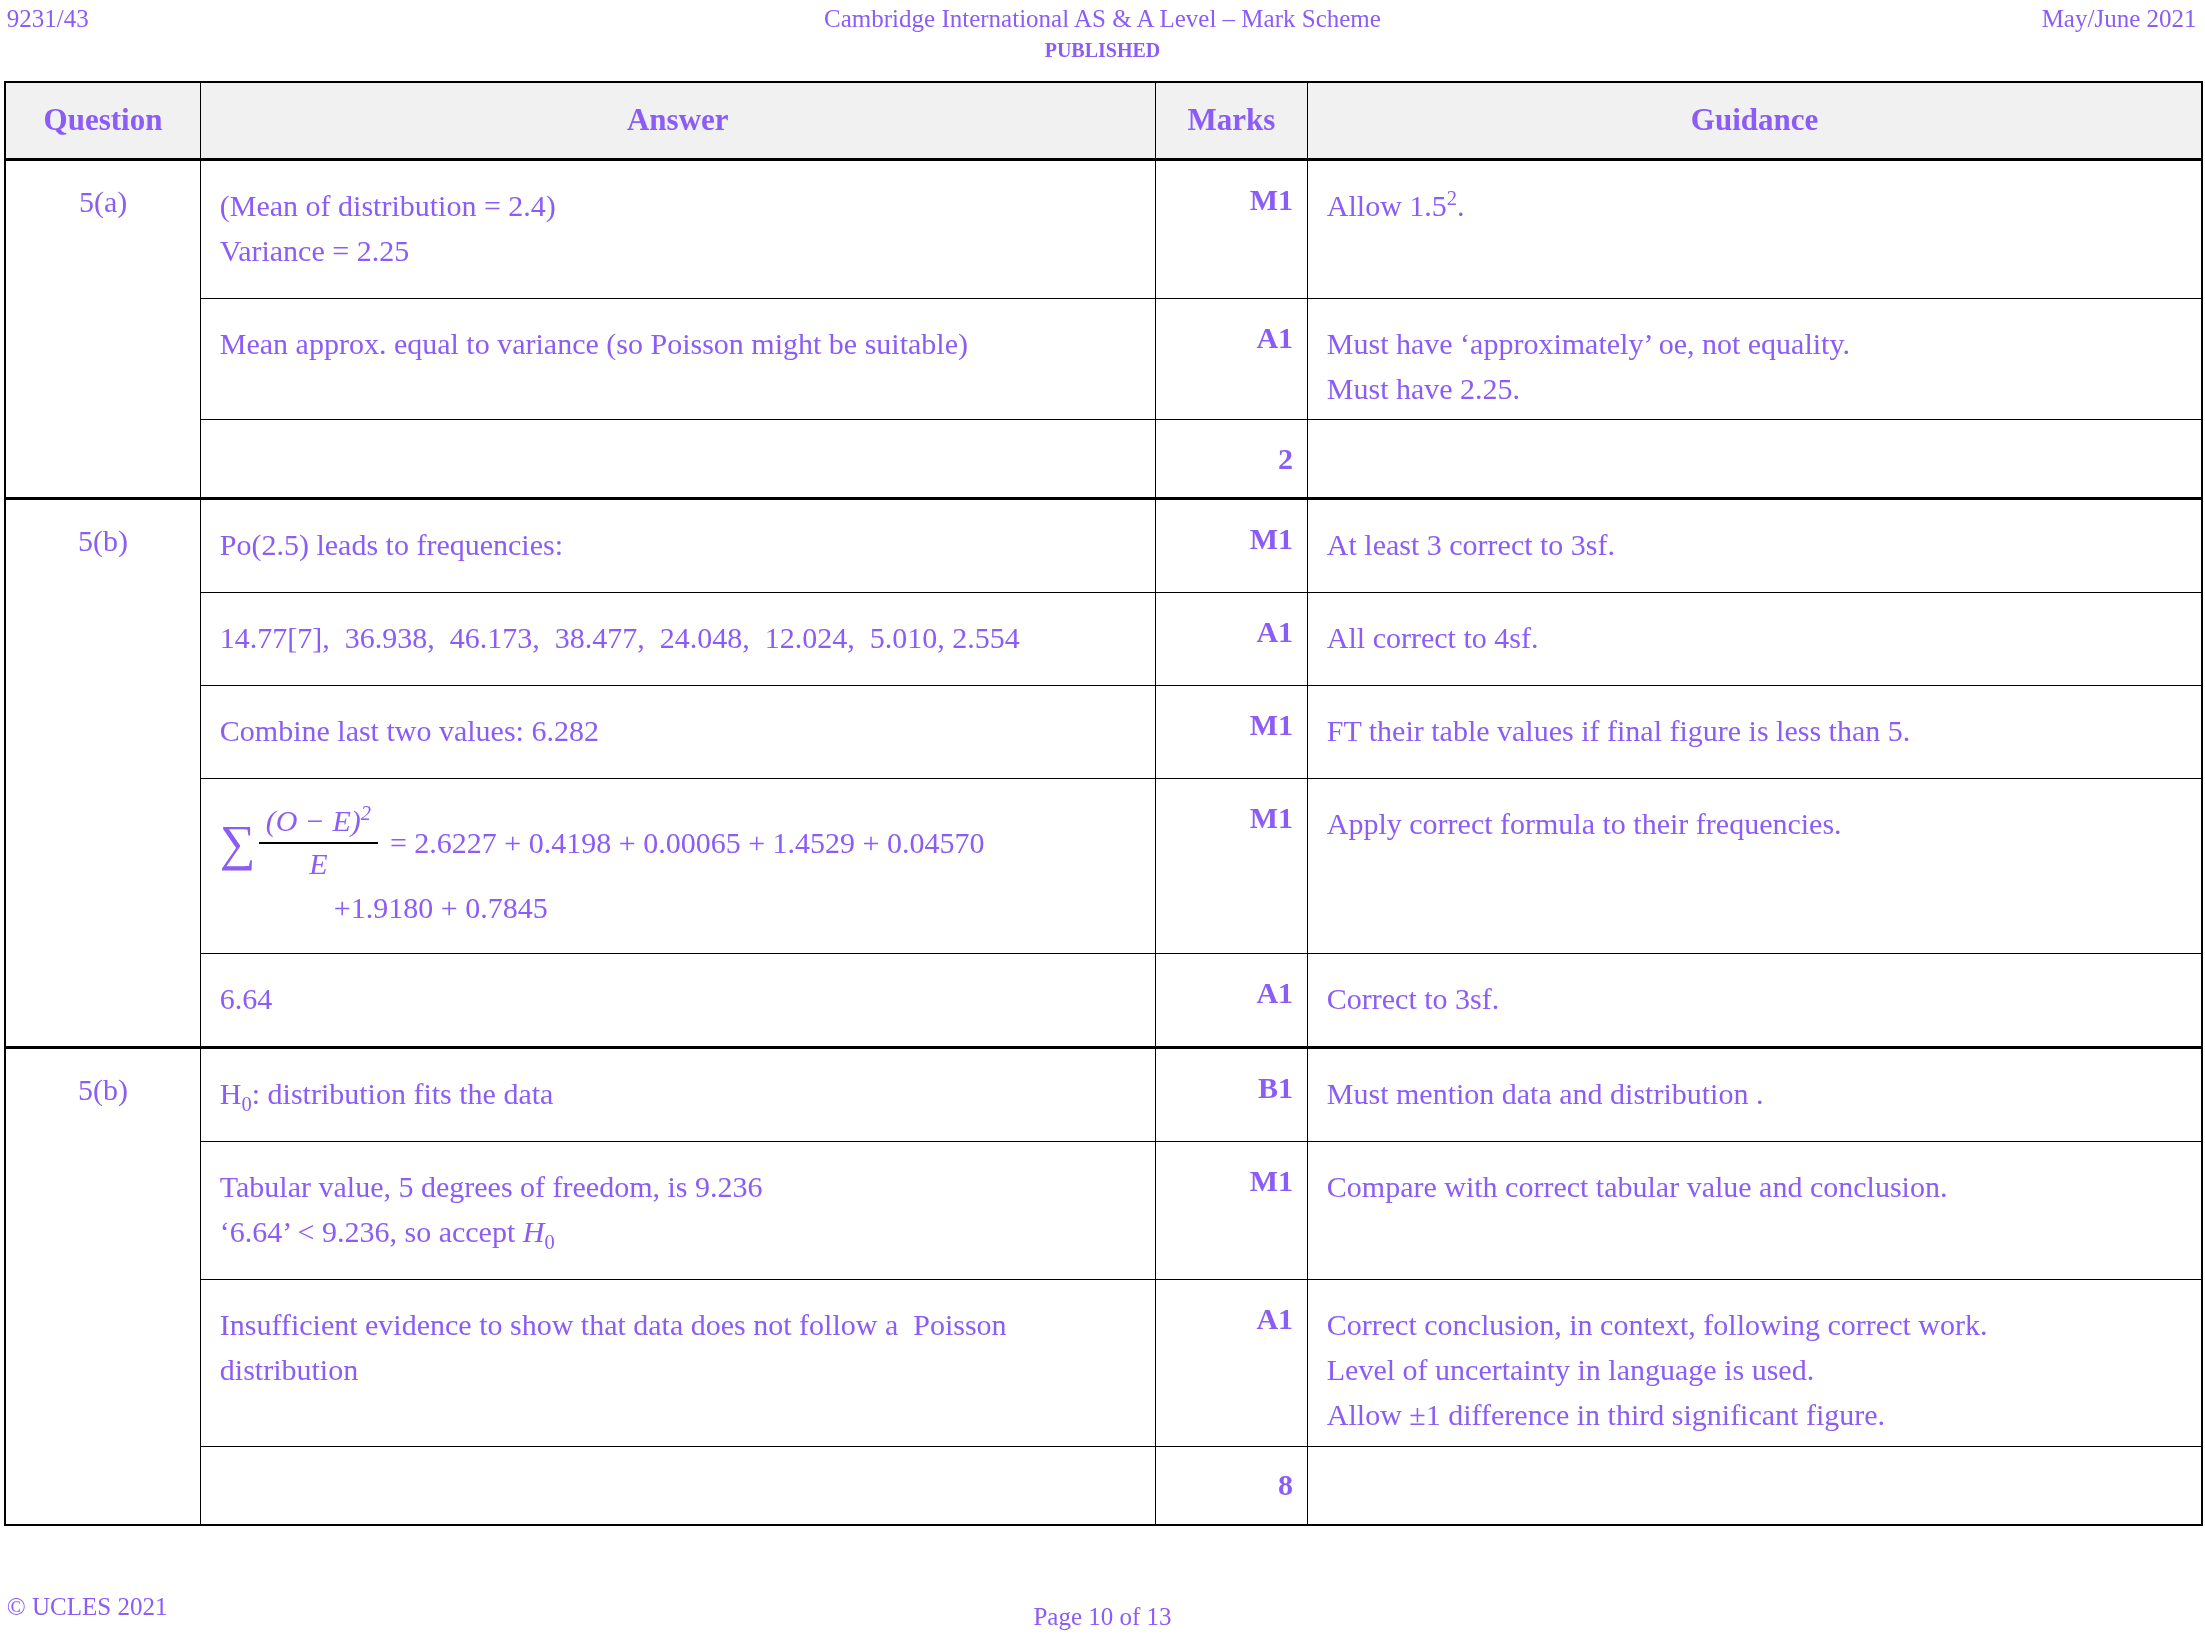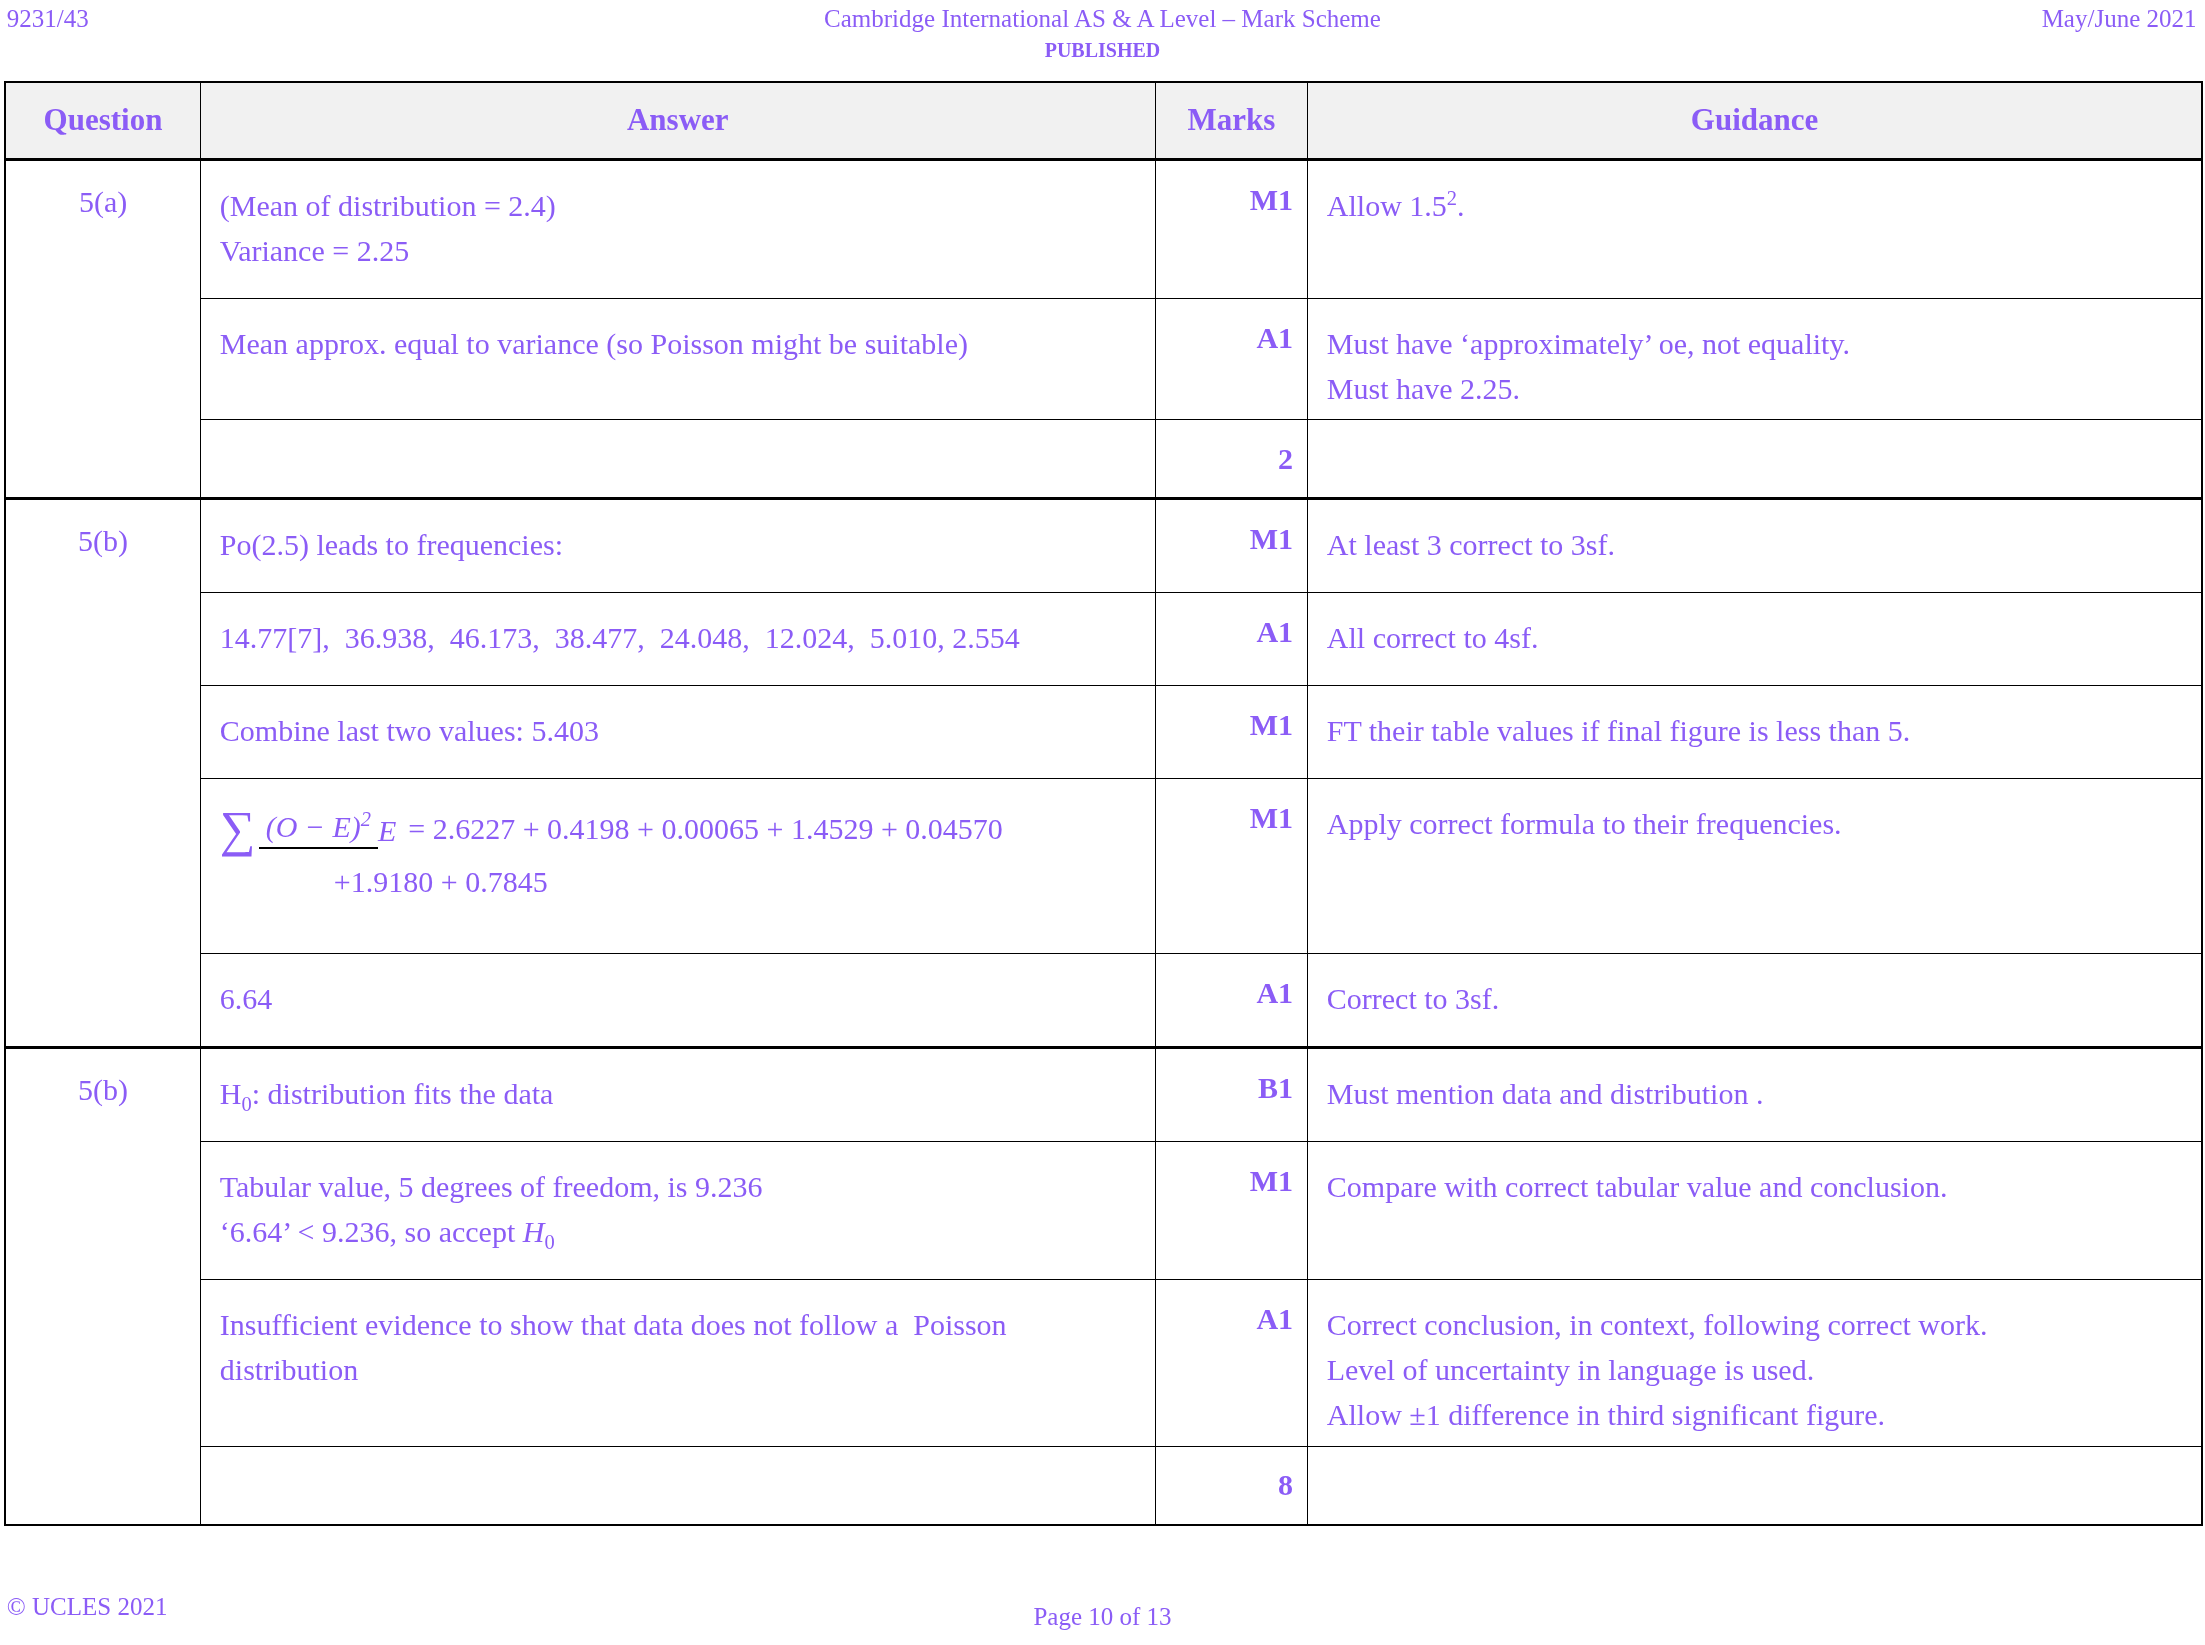--- a/index.html
+++ b/index.html
@@ -33,21 +33,21 @@
   tr.total td.mk { vertical-align:middle; padding-top:0; }
   .line { display:block; white-space:pre-wrap; line-height:1.5; }
   .nowrap { white-space:pre; }
   sup.s { font-size:20.5px; vertical-align:super; line-height:0; }
   sub.s { font-size:20.5px; vertical-align:sub;  line-height:0; }
   i { font-style:italic; }
   
   .formula { padding-top:3.4px; }
   .frow { display:flex; align-items:center; }
   .sigma { font-size:50px; line-height:1; margin-right:3.4px; }
-  .frac { display:inline-flex; flex-direction:row; align-items:center; margin-right:12px; }
+  .frac { display:inline-flex; flex-direction:column; align-items:center; margin-right:12px; }
   .num { font-style:italic; padding:0 6.8px 3.4px 6.8px; border-bottom:2.6px solid #000; white-space:pre; }
   .den { font-style:italic; padding-top:3.4px; }
   .rhs { white-space:pre; }
   .frow2 { margin-left:114px; margin-top:10.3px; white-space:pre; }
   
   .ftr-left   { position:absolute; top:1593px; left:6.8px; font-size:25px; }
   .ftr-center { position:absolute; top:1603px; left:0; width:100%; text-align:center; font-size:25px; }
 </style>
 </head>
 <body>
@@ -118,21 +118,21 @@
       <td class="ans">
         <span class="line nowrap">14.77[7],  36.938,  46.173,  38.477,  24.048,  12.024,  5.010, 2.554</span>
       </td>
       <td class="mk">A1</td>
       <td class="gd">
         <span class="line">All correct to 4sf.</span>
       </td>
     </tr>
     <tr style="height:77px">
       <td class="ans">
-        <span class="line">Combine last two values: 5.403</span>
+        <span class="line">Combine last two values: 6.282</span>
       </td>
       <td class="mk">M1</td>
       <td class="gd">
         <span class="line">FT their table values if final figure is less than 5.</span>
       </td>
     </tr>
     <tr style="height:175px">
       <td class="ans">
         <div class="formula">
           <div class="frow">

